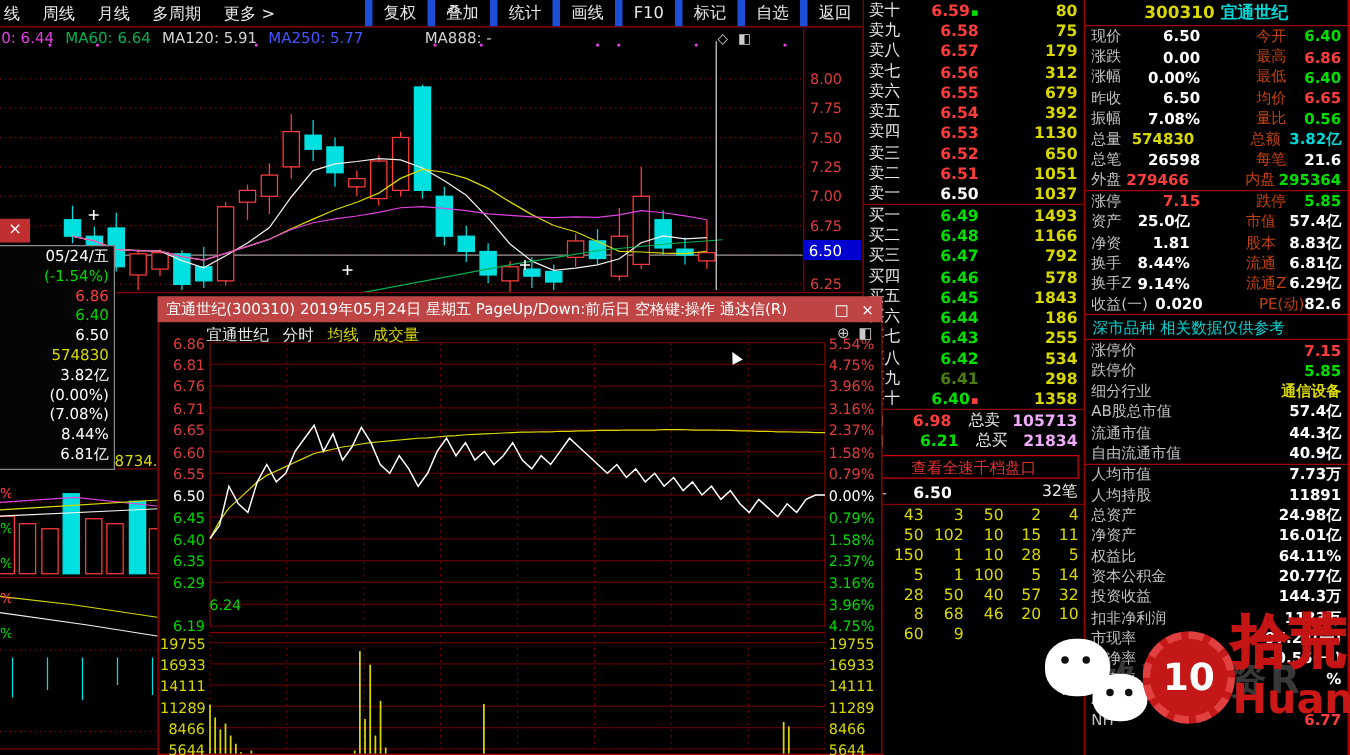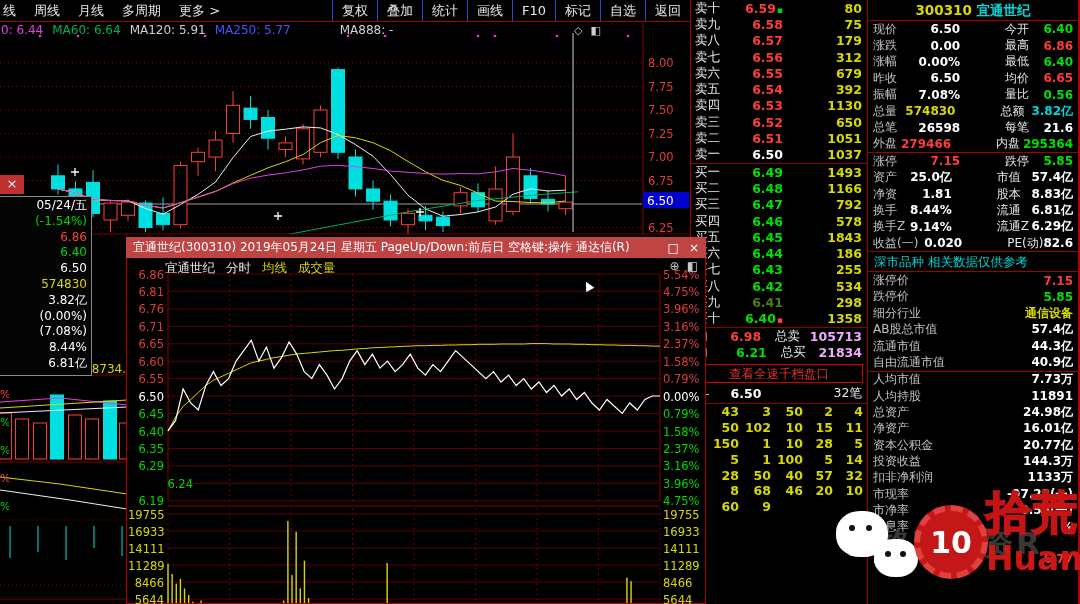--- a/index.html
+++ b/index.html
@@ -5,21 +5,21 @@
   html,body{margin:0;padding:0;background:#000;width:1080px;height:604px;overflow:hidden;
     font-family:"DejaVu Sans","Liberation Sans",sans-serif;}
   #screen{position:relative;width:1080px;height:604px;background:#000;overflow:hidden;}
   svg{font-family:"DejaVu Sans","Liberation Sans",sans-serif;}
   #kline-svg{position:absolute;left:0;top:0;z-index:1;}
   
   #topbar{position:absolute;left:0;top:0;width:690px;height:21px;background:#000;
     border-bottom:1px solid #a00000;z-index:6;display:flex;color:#e8e8e8;font-size:13px;}
   #menu{display:flex;gap:18px;padding-left:3px;align-items:center;}
   #tools{margin-left:auto;display:flex;align-items:center;}
-  .tb-btn{border-left:1px solid #1d4ed8;padding:0 9px;height:21px;line-height:21px;cursor:default;}
+  .tb-btn{border-left:6px solid #1d4ed8;padding:0 9px;height:21px;line-height:21px;cursor:default;}
   .mi{cursor:default;}
   #kline-header{position:absolute;left:1px;top:23px;z-index:5;font-size:12px;display:flex;gap:9px;white-space:nowrap;}
   #corner-icons{position:absolute;left:574px;top:24px;z-index:5;color:#cfcfcf;font-size:11px;display:flex;gap:8px;}
   
   #info-box{position:absolute;left:-30px;top:196px;width:120px;height:178px;background:#050505;
     border:1px solid #8a8a8a;z-index:5;}
   #info-rows{padding:1px 4px 0 0;}
   .ib-row{height:15.8px;line-height:15.8px;font-size:12px;text-align:right;}
   #info-close{position:absolute;left:0;top:175px;width:24px;height:19px;background:#c03030;color:#fff;
     text-align:center;line-height:18px;font-size:13px;z-index:6;}
@@ -52,31 +52,31 @@
   .avg-l{width:22px;padding-left:4px;color:#e8e8e8;font-weight:400;}
   .avg-p{width:58px;text-align:right;}
   .avg-l2{width:42px;padding-left:14px;color:#e8e8e8;font-weight:400;}
   .avg-v{flex:1;text-align:center;padding-right:5px;color:#f0abfc;}
   #depth-btn{margin:3px 4px 2px 4px;border:1px solid #d00000;color:#e03030;text-align:center;
     height:17px;line-height:17px;font-size:12.5px;}
   #tick-row{display:flex;height:18px;align-items:center;font-size:12.5px;border-bottom:1px solid #8b0000;}
   .tk-dash{width:26px;padding-left:6px;color:#d0d0d0;}
   .tk-price{width:46px;color:#fff;font-weight:700;text-align:center;}
   .tk-count{flex:1;text-align:right;padding-right:5px;color:#e8e8e8;}
-  .gr-row{display:flex;height:15.8px;align-items:center;font-size:12.5px;font-weight:700;color:#d8d800;}
+  .gr-row{display:flex;height:15.8px;align-items:center;font-size:12.5px;font-weight:400;color:#d8d800;}
   .gr-c{text-align:right;}
   
   #stats-panel{position:absolute;left:868px;top:0;width:212px;height:604px;background:#000;
     border-right:2px solid #b00000;z-index:4;box-sizing:border-box;}
   #sp-title{height:20px;line-height:20px;text-align:center;font-size:13.5px;font-weight:700;
     border-bottom:1px solid #a00000;white-space:nowrap;}
   .sp-row{display:flex;height:16.4px;align-items:center;font-size:12px;}
   .sp-l{width:46px;padding-left:5px;color:#c0c0c0;white-space:nowrap;}
   .sp-v{width:54px;text-align:right;font-weight:600;white-space:nowrap;}
-  .sp-l2{width:44px;padding-left:9px;color:#e5e5e5;white-space:nowrap;margin-left:36px;}
+  .sp-l2{width:44px;padding-left:9px;color:#c2410c;white-space:nowrap;margin-left:36px;}
   .sp-v2{flex:1;text-align:right;padding-right:5px;font-weight:600;white-space:nowrap;}
   .sg-row{display:flex;height:16.35px;align-items:center;font-size:12px;}
   .sg-l{padding-left:5px;color:#c0c0c0;white-space:nowrap;}
   .sg-v{flex:1;text-align:right;padding-right:5px;font-weight:600;white-space:nowrap;}
   .sep-top{border-top:1px solid #a00000;}
   #sp-notice{height:19px;line-height:19px;font-size:12.5px;color:#00d0d0;padding-left:6px;
     border-top:1px solid #a00000;border-bottom:1px solid #a00000;white-space:nowrap;}
   
   #watermark{position:absolute;left:828px;top:483px;width:252px;height:121px;z-index:20;pointer-events:none;}
   .wc-b{position:absolute;background:#fff;border-radius:46%;}
@@ -701,20 +701,24 @@
       </div>
       <div class="sg-row">
         <span class="sg-l">总资产</span>
         <span class="sg-v" style="color: rgb(255, 255, 255);">24.98亿</span>
       </div>
       <div class="sg-row">
         <span class="sg-l">净资产</span>
         <span class="sg-v" style="color: rgb(255, 255, 255);">16.01亿</span>
       </div>
       <div class="sg-row">
+        <span class="sg-l">权益比</span>
+        <span class="sg-v" style="color: rgb(255, 255, 255);">64.11%</span>
+      </div>
+      <div class="sg-row">
         <span class="sg-l">资本公积金</span>
         <span class="sg-v" style="color: rgb(255, 255, 255);">20.77亿</span>
       </div>
       <div class="sg-row">
         <span class="sg-l">投资收益</span>
         <span class="sg-v" style="color: rgb(255, 255, 255);">144.3万</span>
       </div>
       <div class="sg-row">
         <span class="sg-l">扣非净利润</span>
         <span class="sg-v" style="color: rgb(255, 255, 255);">1133万</span>

